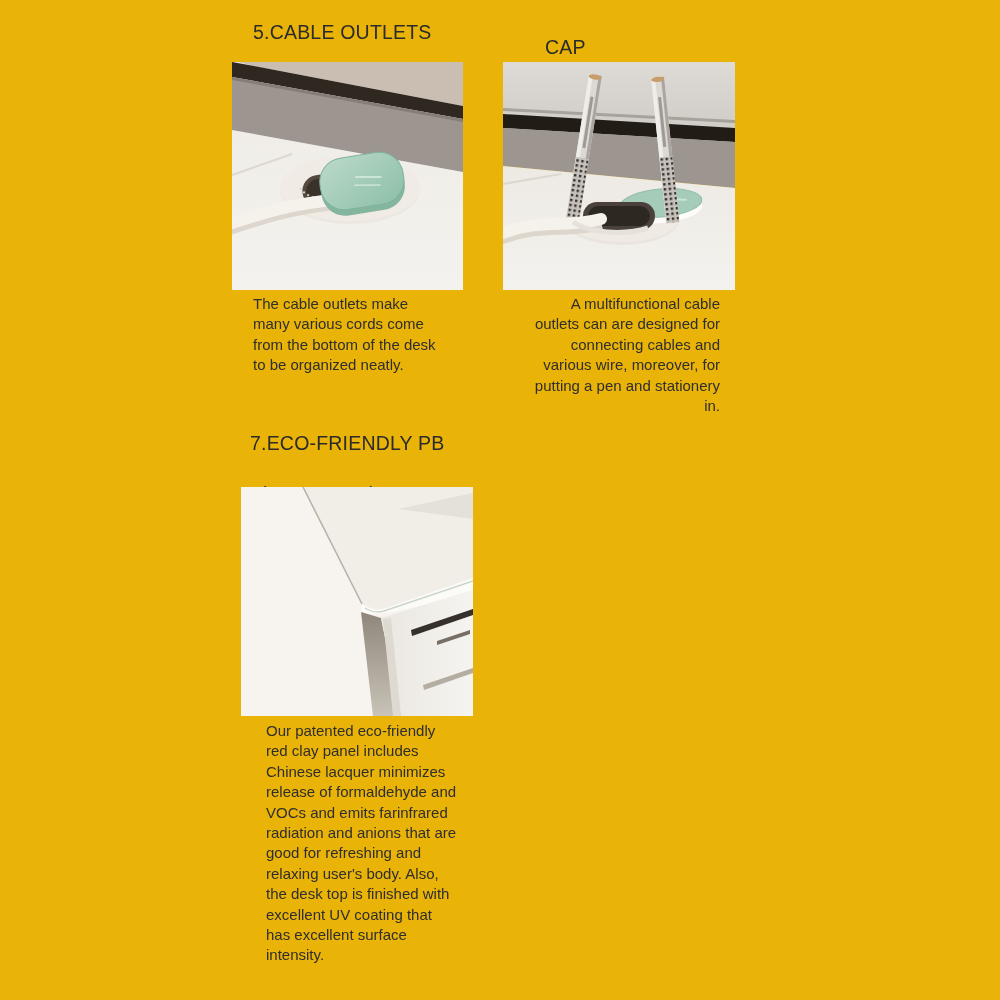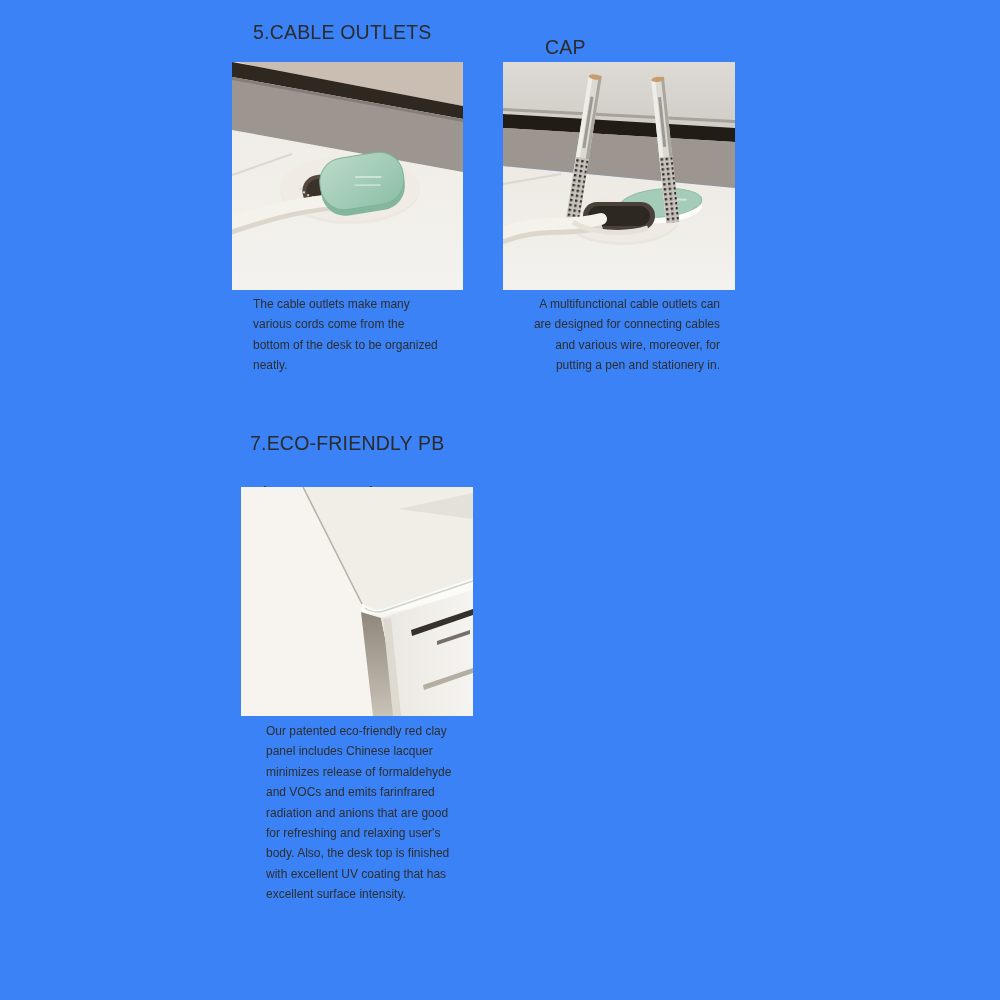--- a/index.html
+++ b/index.html
@@ -1,26 +1,26 @@
 <!DOCTYPE html>
 <html><head>
 <meta charset="utf-8">
 <style>
   html,body{margin:0;padding:0;background:#ffffff;}
   .page{
-    position:relative;width:1000px;height:1000px;background:#3b82f6;
+    position:relative;width:1000px;height:1000px;background:#eab308;
     font-family:"Liberation Sans","DejaVu Sans",sans-serif;color:#2e2e2e;overflow:hidden;
   }
   .sec-heading{
     position:absolute;font-size:19.5px;line-height:25px;color:#2b2b2b;
     letter-spacing:.2px;white-space:nowrap;
   }
   .sec-heading .line2{display:block;margin-top:26px;}
   .caption{
-    position:absolute;font-size:12px;line-height:20.4px;color:#2e2e2e;
+    position:absolute;font-size:15px;line-height:20.4px;color:#2e2e2e;
   }
   .photo{position:absolute;display:block;}
   svg{display:block;}
 </style>
 </head>
 <body>
 
 <div class="page">
 
   <div class="sec-heading" style="left:253px;top:20px;">

